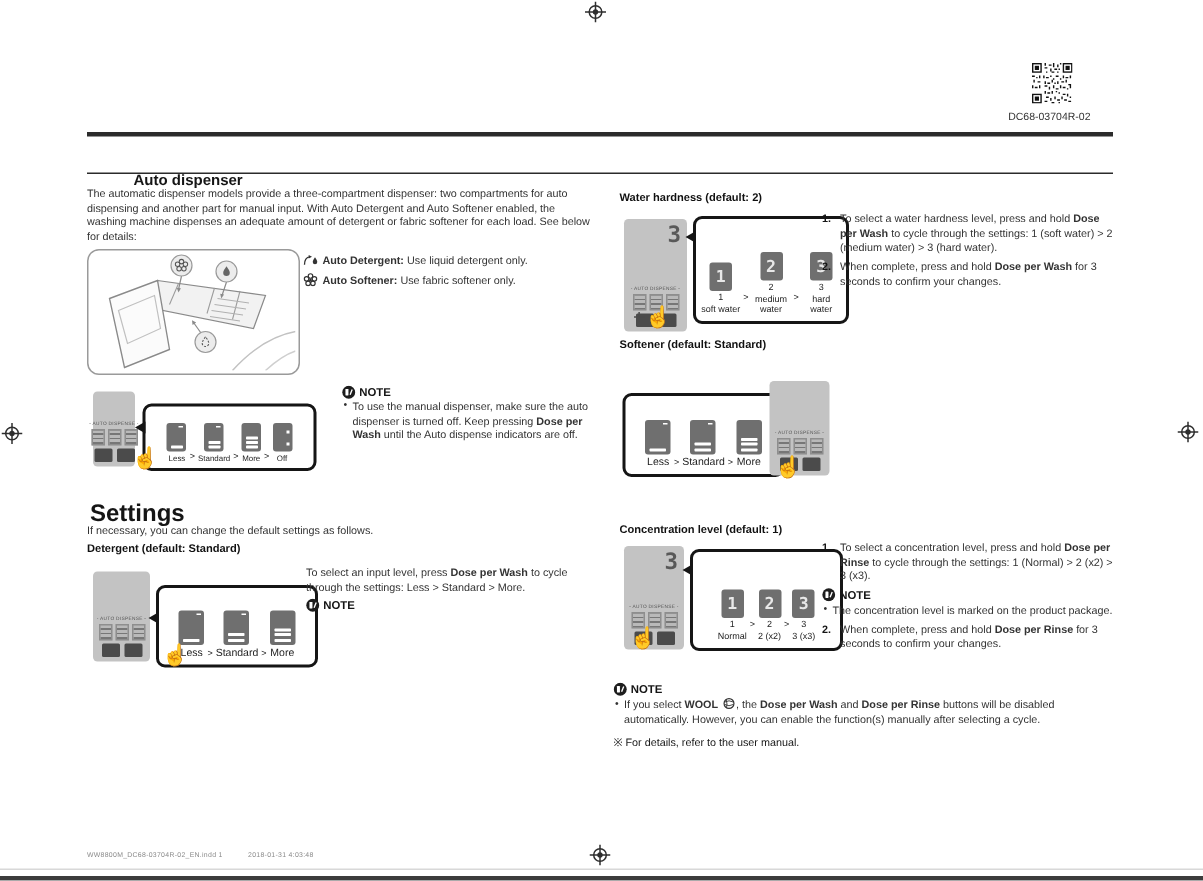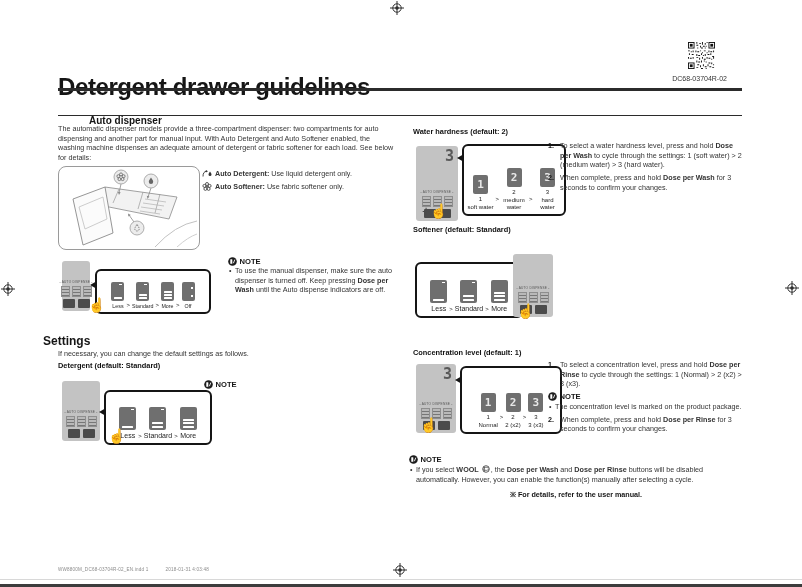--- a/index.html
+++ b/index.html
@@ -53,21 +53,21 @@
             font-family:"DejaVu Sans Mono",monospace;}
   .hand{position:absolute;font-size:14px;color:#4a4a4a;line-height:1;}
   .note-head{display:flex;align-items:center;gap:2.5px;font-size:7.6px;font-weight:bold;color:#151515;}
   .bullet{position:relative;padding-left:7px;}
   .bullet::before{content:"•";position:absolute;left:1px;top:0;font-size:7px;color:#333;}
   .steps .step{display:flex;gap:3px;margin-bottom:3px;}
   .stepnum{font-weight:bold;font-size:7.2px;min-width:9px;color:#151515;}
   .legend li{position:relative;list-style:none;padding-left:13px;margin-bottom:3.5px;}
   .legend .lic{position:absolute;left:0;top:0;}
   .wool{display:inline-block;vertical-align:-1px;margin:0 1px;}
-  .refer{text-align:center;font-size:7.2px;font-weight:bold;color:#151515;margin-top:5px;}
+  .refer{text-align:left;font-size:7.2px;font-weight:normal;color:#151515;margin-top:5px;}
 </style>
 </head>
 <body>
 
 <div id="page">
 
   <svg class="abs" style="left:390px;top:1px" width="14" height="14" viewBox="0 0 14 14">
       <line x1="0" y1="7" x2="14" y2="7" stroke="#2e2e2e" stroke-width="1"></line>
       <line x1="7" y1="0" x2="7" y2="14" stroke="#2e2e2e" stroke-width="1"></line>
       <circle cx="7" cy="7" r="4.2" fill="none" stroke="#2e2e2e" stroke-width="1"></circle>
@@ -85,21 +85,20 @@
       <circle cx="7" cy="7" r="4.2" fill="none" stroke="#2e2e2e" stroke-width="1"></circle>
       <circle cx="7" cy="7" r="1.8" fill="#2e2e2e"></circle>
     </svg>
   <svg class="abs" style="left:393px;top:563px" width="14" height="14" viewBox="0 0 14 14">
       <line x1="0" y1="7" x2="14" y2="7" stroke="#2e2e2e" stroke-width="1"></line>
       <line x1="7" y1="0" x2="7" y2="14" stroke="#2e2e2e" stroke-width="1"></line>
       <circle cx="7" cy="7" r="4.2" fill="none" stroke="#2e2e2e" stroke-width="1"></circle>
       <circle cx="7" cy="7" r="1.8" fill="#2e2e2e"></circle>
     </svg>
 
-  <h1 class="abs title" style="left:58px;top:57px">Detergent drawer guidelines</h1>
   <svg class="abs" style="left:688px;top:42px" width="27" height="27" viewBox="0 0 29 29">
     <rect x="0" y="0" width="29" height="29" fill="#fff"></rect>
     <path fill="#111" d="M0 0h7v7h-7z"></path>
       <rect x="1" y="1" width="5" height="5" fill="#fff"></rect>
       <rect x="2" y="2" width="3" height="3" fill="#111"></rect>
     <path fill="#111" d="M22 0h7v7h-7z"></path>
       <rect x="23" y="1" width="5" height="5" fill="#fff"></rect>
       <rect x="24" y="2" width="3" height="3" fill="#111"></rect>
     <path fill="#111" d="M0 22h7v7h-7z"></path>
       <rect x="1" y="23" width="5" height="5" fill="#fff"></rect>
@@ -232,21 +231,21 @@
         <svg width="9" height="9" viewBox="0 0 9 9">
           <circle cx="4.5" cy="4.5" r="4.3" fill="#1d1d1d"></circle>
           <rect x="2.3" y="2.3" width="2" height="4.4" rx="0.3" fill="#fff"></rect>
           <line x1="5.4" y1="6.2" x2="6.8" y2="2.6" stroke="#fff" stroke-width="0.9"></line>
         </svg>
         <span>NOTE</span>
       </div>
     <div class="bullet body-text">To use the manual dispenser, make sure the auto dispenser is turned off. Keep pressing <b>Dose per Wash</b> until the Auto dispense indicators are off.</div>
   </div>
 
-  <h2 class="abs" style="left:43px;top:334px;margin:0;font-size:12px;color:#151515">Settings</h2>
+  <h2 class="abs" style="left:60px;top:334px;margin:0;font-size:16px;color:#151515">Settings</h2>
   <p class="abs body-text" style="left:58px;top:349px;width:338px;margin:0">If necessary, you can change the default settings as follows.</p>
 
   <h3 class="abs h-small" style="left:58px;top:361px;margin:0">Detergent (default: Standard)</h3>
 
   <div class="abs" style="left:58px;top:375px;width:150px;height:72px">
     <div class="panel" style="left:4px;top:6px;width:38px;height:57px">
       <div class="plabel">- AUTO DISPENSE -</div>
       <div class="segrow">
           <span class="pseg"></span>
           <span class="pseg"></span>
@@ -282,20 +281,21 @@
             <i class="bar"></i>
             <i class="bar"></i>
           </span>
           <span class="optlabel lg">More</span>
         </span>
     </div>
     <span class="hand" style="left:50px;top:54px">☝</span>
   </div>
 
   <div class="abs" style="left:204px;top:377px;width:191px">
+    <p class="body-text" style="margin:0">To select an input level, press <b>Dose per Wash</b> to cycle through the settings: Less &gt; Standard &gt; More.</p>
     <div class="note-head" style="margin-top:3px">
         <svg width="9" height="9" viewBox="0 0 9 9">
           <circle cx="4.5" cy="4.5" r="4.3" fill="#1d1d1d"></circle>
           <rect x="2.3" y="2.3" width="2" height="4.4" rx="0.3" fill="#fff"></rect>
           <line x1="5.4" y1="6.2" x2="6.8" y2="2.6" stroke="#fff" stroke-width="0.9"></line>
         </svg>
         <span>NOTE</span>
       </div>
   </div>
 

